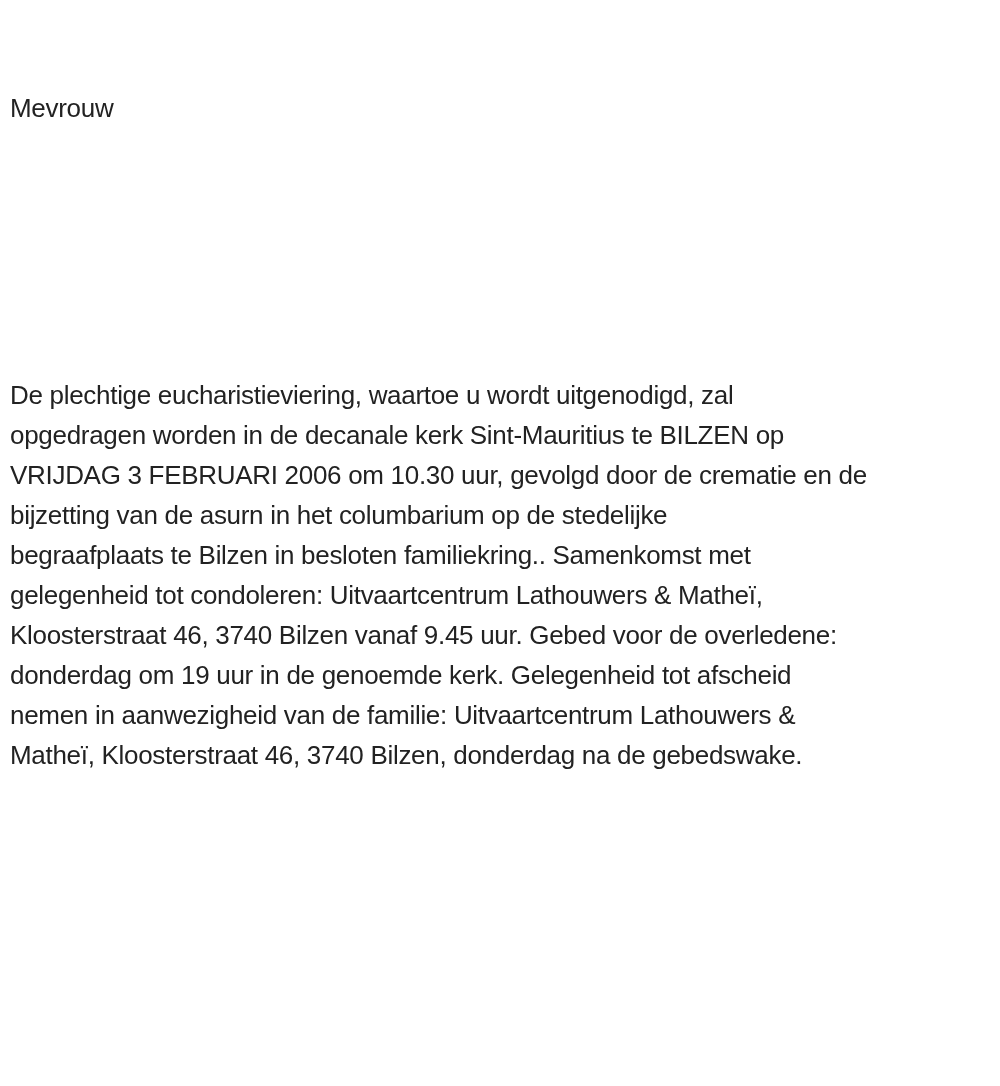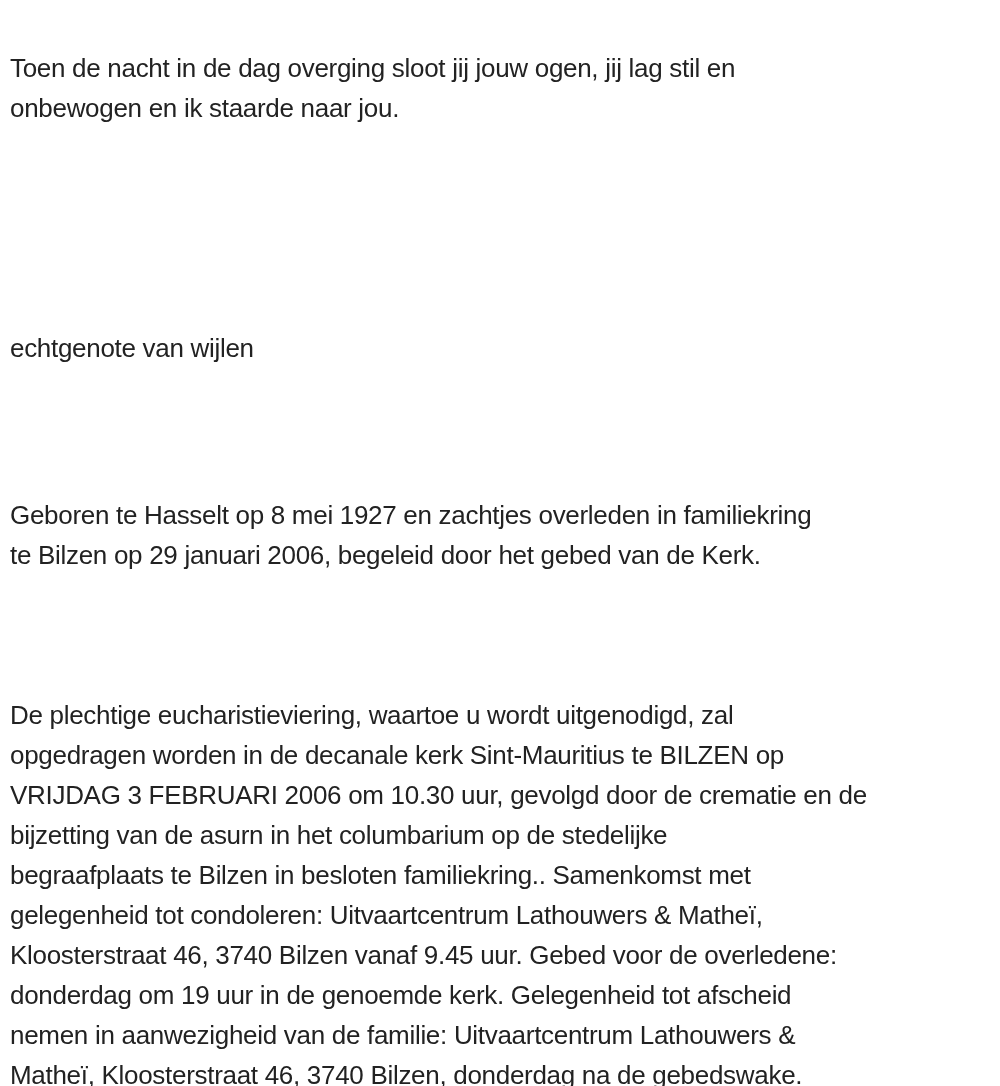--- a/index.html
+++ b/index.html
@@ -29,30 +29,26 @@
     margin-bottom: 7px;
   }
   p.bold {
     font-weight: 700;
   }
 </style>
 </head>
 <body>
 
 <main>
-  <p>Toen de nacht in de dag overging sloot jij jouw ogen, jij lag stil en
-onbewogen en ik staarde naar jou.</p>
+
+  <p class="tight">Mevrouw</p>
 
 
 
-  <p class="tight">echtgenote van wijlen</p>
 
-
-  <p>Geboren te Hasselt op 8 mei 1927 en zachtjes overleden in familiekring
-te Bilzen op 29 januari 2006, begeleid door het gebed van de Kerk.</p>
 
   <p>De plechtige eucharistieviering, waartoe u wordt uitgenodigd, zal
 opgedragen worden in de decanale kerk Sint-Mauritius te BILZEN op
 VRIJDAG 3 FEBRUARI 2006 om 10.30 uur, gevolgd door de crematie en de
 bijzetting van de asurn in het columbarium op de stedelijke
 begraafplaats te Bilzen in besloten familiekring.. Samenkomst met
 gelegenheid tot condoleren: Uitvaartcentrum Lathouwers &amp; Matheï,
 Kloosterstraat 46, 3740 Bilzen vanaf 9.45 uur. Gebed voor de overledene:
 donderdag om 19 uur in de genoemde kerk. Gelegenheid tot afscheid
 nemen in aanwezigheid van de familie: Uitvaartcentrum Lathouwers &amp;

